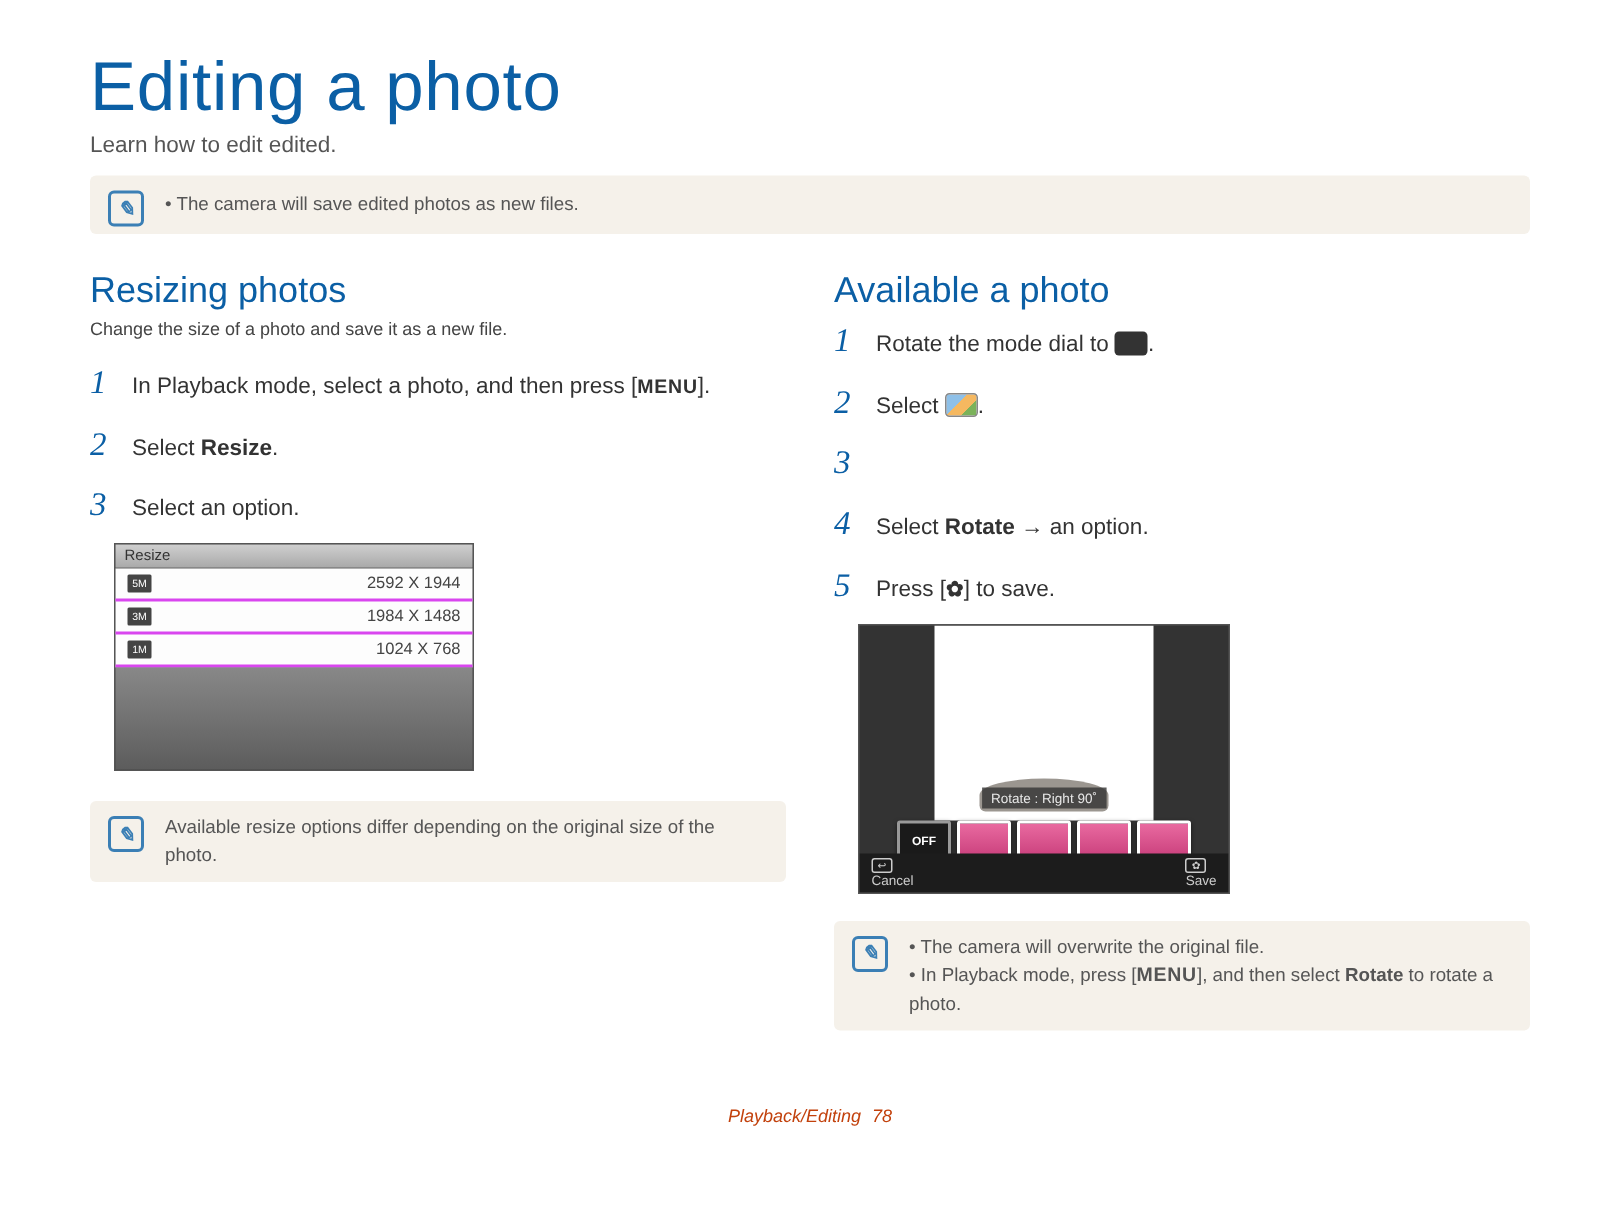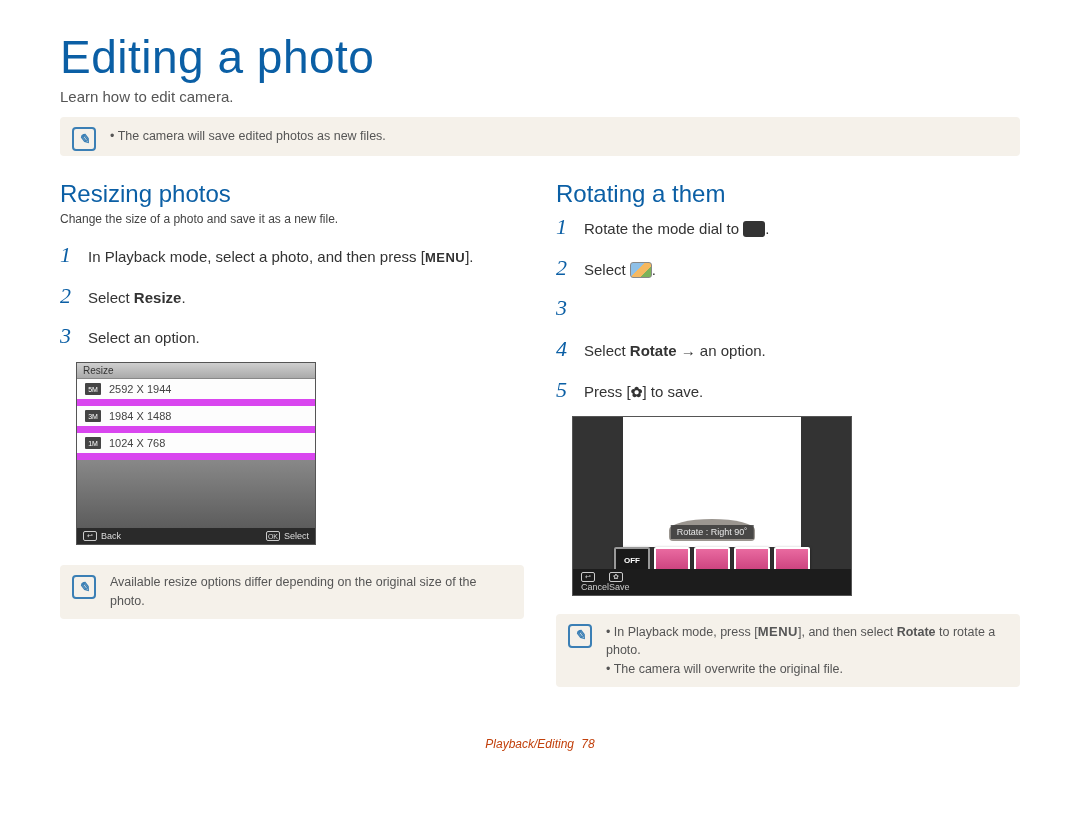--- a/index.html
+++ b/index.html
@@ -20,45 +20,45 @@
   .menu-label { font-family: Arial; font-weight: bold; font-size: 13px; letter-spacing: 0.5px; }
   .bold { font-weight: bold; }
   .inline-icon { display: inline-block; width: 22px; height: 16px; background: #333; border-radius: 3px; vertical-align: -3px; }
   .inline-icon.edit-pic { background: linear-gradient(135deg, #8ec0e8 40%, #f5b860 40% 70%, #7bb25a 70%); border: 1px solid #888; }
   .flower-btn { font-weight: bold; font-size: 14px; }
 
   
   .lcd { width: 240px; border: 1px solid #555; margin: 8px 0 20px 16px; font-size: 11px; background: #3a3a3a; }
   .lcd-header { background: linear-gradient(#cfcfcf, #aaa); color: #333; padding: 2px 6px; border-bottom: 1px solid #888; font-size: 10px; }
   .lcd-body { background: #fdfdfd; }
-  .lcd-row { padding: 4px 8px; border-bottom: 7px solid #d946ef; display: flex; gap: 8px; align-items: center; color: #444; }
+  .lcd-row { padding: 4px 8px; border-bottom: 2px solid #d946ef; display: flex; gap: 8px; align-items: center; color: #444; justify-content: space-between; }
   .res-icon { width: 16px; height: 12px; background: #444; color: #fff; font-size: 7px; display: flex; align-items: center; justify-content: center; border-radius: 1px; }
   .lcd-spacer { height: 68px; background: linear-gradient(#888, #5c5c5c); }
   .lcd-footer { background: #2a2a2a; color: #ddd; font-size: 9px; display: flex; padding: 3px 6px; justify-content: space-between; }
   .lcd-footer .btn-hint { display:flex; gap:4px; align-items:center; }
   .hint-icon { width:14px; height:10px; border:1px solid #ccc; border-radius:2px; font-size:7px; display:flex; align-items:center; justify-content:center; }
 
   
-  .lcd2 { width: 280px; height: 180px; border: 1px solid #555; margin: 10px 0 18px 16px; background: #333; position: relative; overflow:hidden; }
+  .lcd2 { width: 248px; height: 180px; border: 1px solid #555; margin: 10px 0 18px 16px; background: #333; position: relative; overflow:hidden; }
   .lcd2-photo { position: absolute; top: 0; left: 50px; right: 50px; height: 130px; background: #fff; }
   .silhouette { position:absolute; bottom:6px; left:50%; transform:translateX(-50%); width:86px; height:22px; background:#9b9690; border-radius:50% 50% 4px 4px; }
   .rotate-label { position:absolute; top: 108px; left:50%; transform:translateX(-50%); background:#333333cc; color:#e8e8e8; font-size:9px; padding:2px 6px; white-space:nowrap; }
   .thumbs { position:absolute; bottom:20px; left:0; right:0; display:flex; gap:4px; justify-content:center; align-items:flex-end; padding:0 6px; }
   .thumb { width:36px; height:28px; border:2px solid #fff; border-radius:2px; background: linear-gradient(#e96aa0, #c83d7a); box-shadow: 0 1px 3px rgba(0,0,0,0.5); }
   .thumb.off { background:#1a1a1a; color:#fff; font-size:8px; display:flex; align-items:center; justify-content:center; font-weight:bold; border-color:#999; }
-  .lcd2-footer { position:absolute; bottom:0; left:0; right:0; background:#1c1c1c; color:#ccc; font-size:9px; display:flex; padding:3px 8px; }
+  .lcd2-footer { position:absolute; bottom:0; left:0; right:0; background:#1c1c1c; color:#ccc; font-size:9px; display:flex; justify-content:space-between; padding:3px 8px; }
 
   .footer { text-align: center; margin-top: 26px; font-size: 12px; color: #c2410c; font-style: italic; }
   .footer .page-num { margin-left: 4px; }
 </style>
 </head>
 <body>
 
 <h1 class="page-title">Editing a photo</h1>
-<p class="subtitle">Learn how to edit camera.</p>
+<p class="subtitle">Learn how to edit edited.</p>
 
 <div class="note-box">
   <div class="note-icon">✎</div>
   <ul>
     <li>The camera will save edited photos as new files.</li>
   </ul>
 </div>
 
 <div class="columns">
 
@@ -93,40 +93,30 @@
         <div class="lcd-row">
           <span class="res-icon">3M</span>
           <span>1984 X 1488</span>
         </div>
         <div class="lcd-row">
           <span class="res-icon">1M</span>
           <span>1024 X 768</span>
         </div>
       </div>
       <div class="lcd-spacer"></div>
-      <div class="lcd-footer">
-        <span class="btn-hint">
-            <span class="hint-icon">↩</span>
-            <span>Back</span>
-          </span>
-        <span class="btn-hint">
-            <span class="hint-icon">OK</span>
-            <span>Select</span>
-          </span>
-      </div>
     </div>
 
     <div class="note-box tight">
       <div class="note-icon">✎</div>
       <span>Available resize options differ depending on the original size of the photo.</span>
     </div>
   </div>
 
   <div class="col">
-    <h2 class="section-title">Rotating a them</h2>
+    <h2 class="section-title">Available a photo</h2>
 
     <div class="step">
       <span class="step-num">1</span>
       <span>
         <span>Rotate the mode dial to </span><span class="inline-icon"></span><span>.</span>
       </span>
     </div>
     <div class="step">
       <span class="step-num">2</span>
       <span>
@@ -163,24 +153,24 @@
       </div>
       <div class="lcd2-footer">
         <span class="btn-hint"><span class="hint-icon">↩</span><span>Cancel</span></span>
         <span class="btn-hint"><span class="hint-icon">✿</span><span>Save</span></span>
       </div>
     </div>
 
     <div class="note-box tight">
       <div class="note-icon">✎</div>
       <ul>
+        <li>The camera will overwrite the original file.</li>
         <li>
           <span>In Playback mode, press [</span><span class="menu-label">MENU</span><span>], and then select </span><span class="bold">Rotate</span><span> to rotate a photo.</span>
         </li>
-        <li>The camera will overwrite the original file.</li>
       </ul>
     </div>
   </div>
 </div>
 
 <div class="footer">
   <span>Playback/Editing</span>
   <span class="page-num">78</span>
 </div>
 

